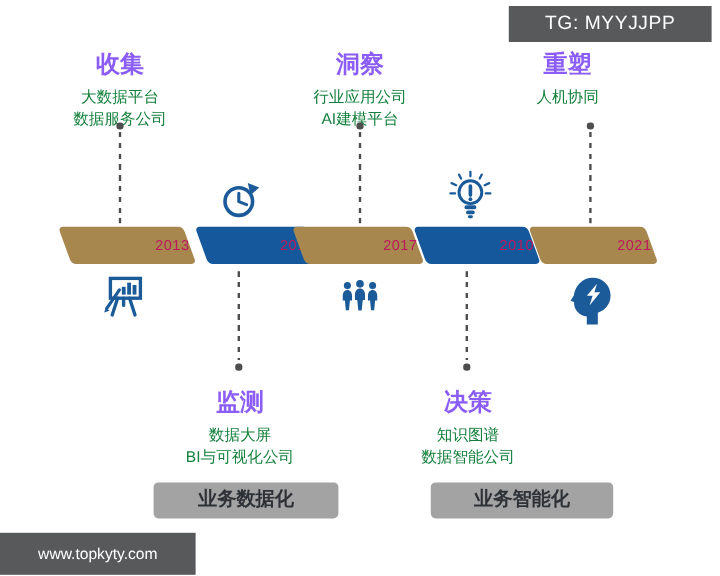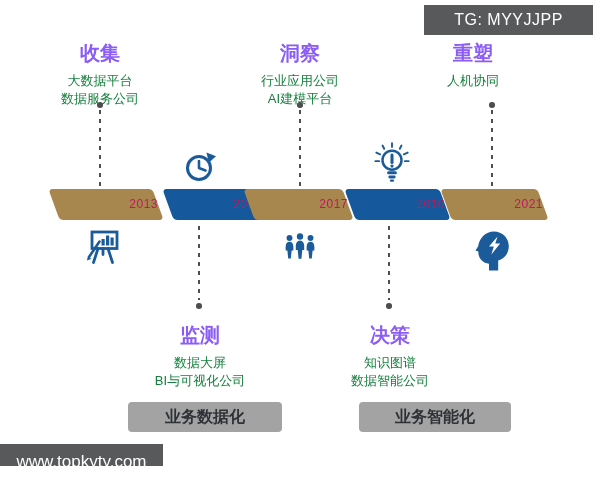--- a/index.html
+++ b/index.html
@@ -7,23 +7,23 @@
     position:relative; width:600px; height:480px; background:#ffffff;
     font-family:"Liberation Sans", sans-serif; overflow:hidden;
   }
   
   .tg {
     position:absolute; top:5px; right:7px; width:169px; height:30px;
     background:#58595b; color:#ffffff; text-align:center; line-height:30px;
     font-size:16px; letter-spacing:0.5px;
   }
   .wm {
-    position:absolute; left:0; top:444px; width:163px; height:22px;
+    position:absolute; left:0; top:444px; width:163px; height:35px;
     background:#58595b; color:#ffffff; text-align:center; line-height:35px;
-    font-size:17px;
+    font-size:13px;
   }
   
   .anno { position:absolute; width:150px; text-align:center; }
   .anno .title { color:#8b5cf6; font-weight:bold; font-size:20px; margin-bottom:5px; }
   .anno .line  { color:#15803d; font-size:13px; line-height:1.35; }
   
   .vdash {
     position:absolute; width:2.6px;
     background:repeating-linear-gradient(to bottom,#4e4e4e 0 4.5px, transparent 4.5px 9px);
   }

